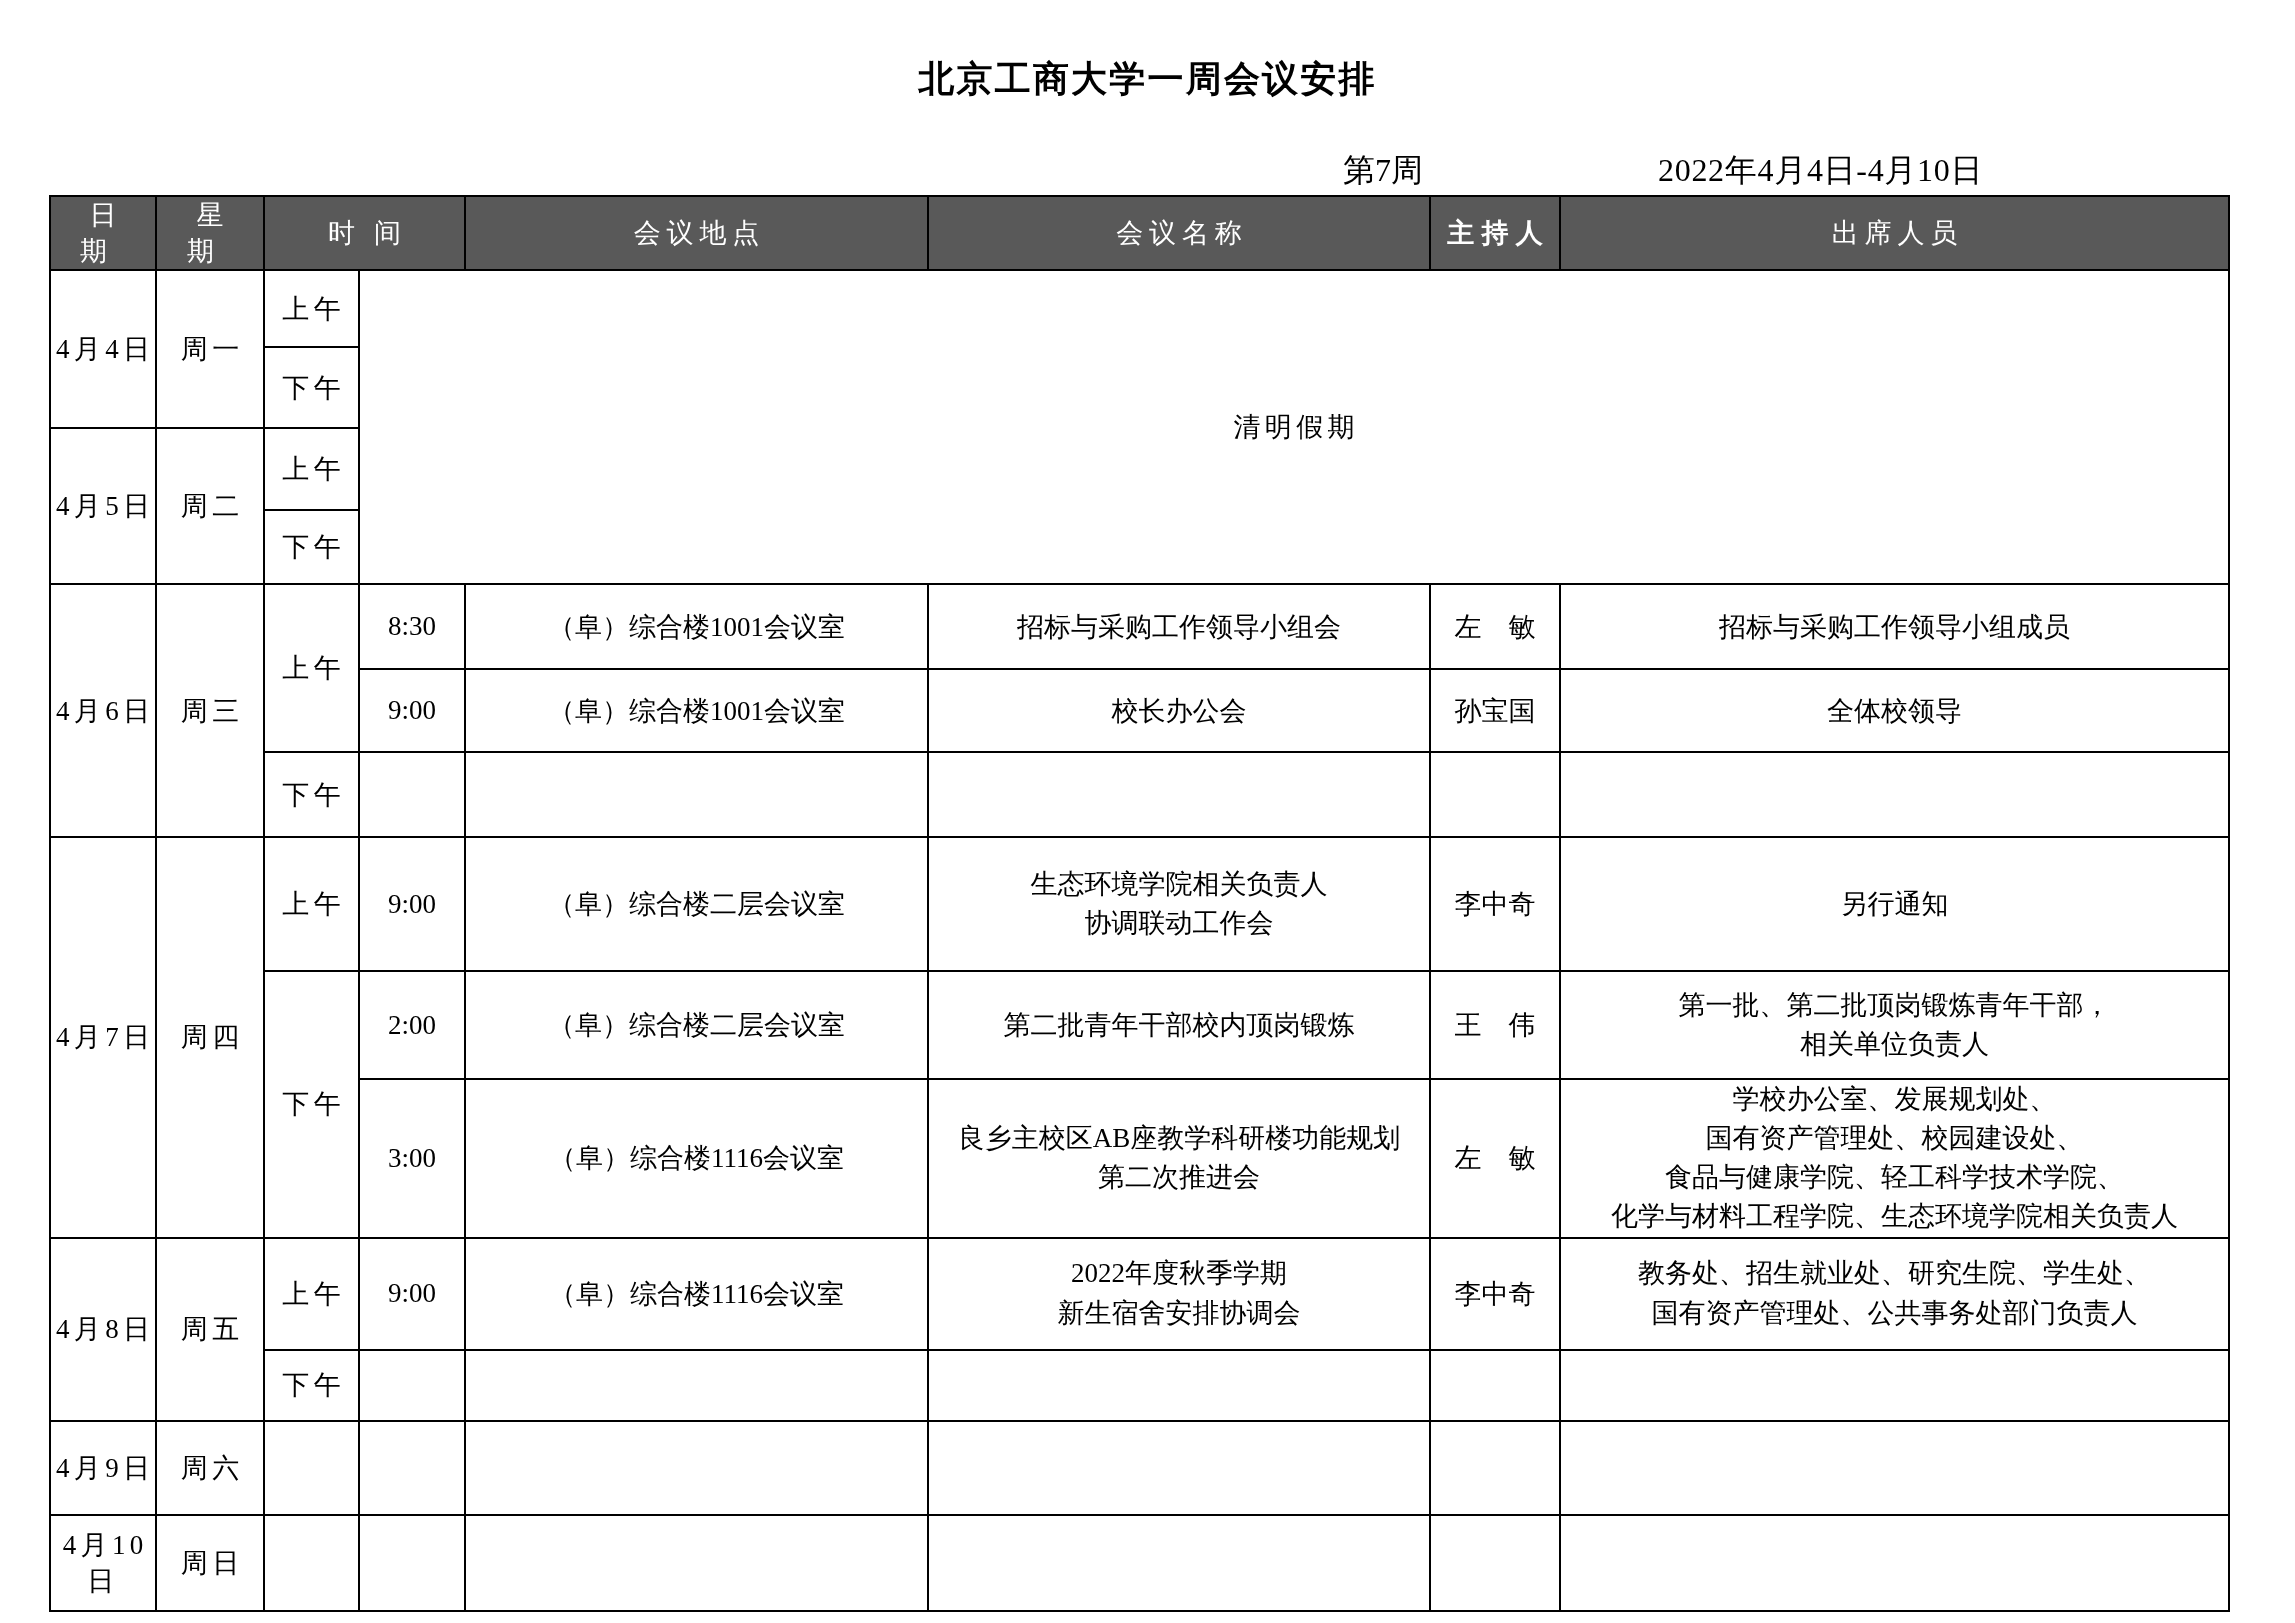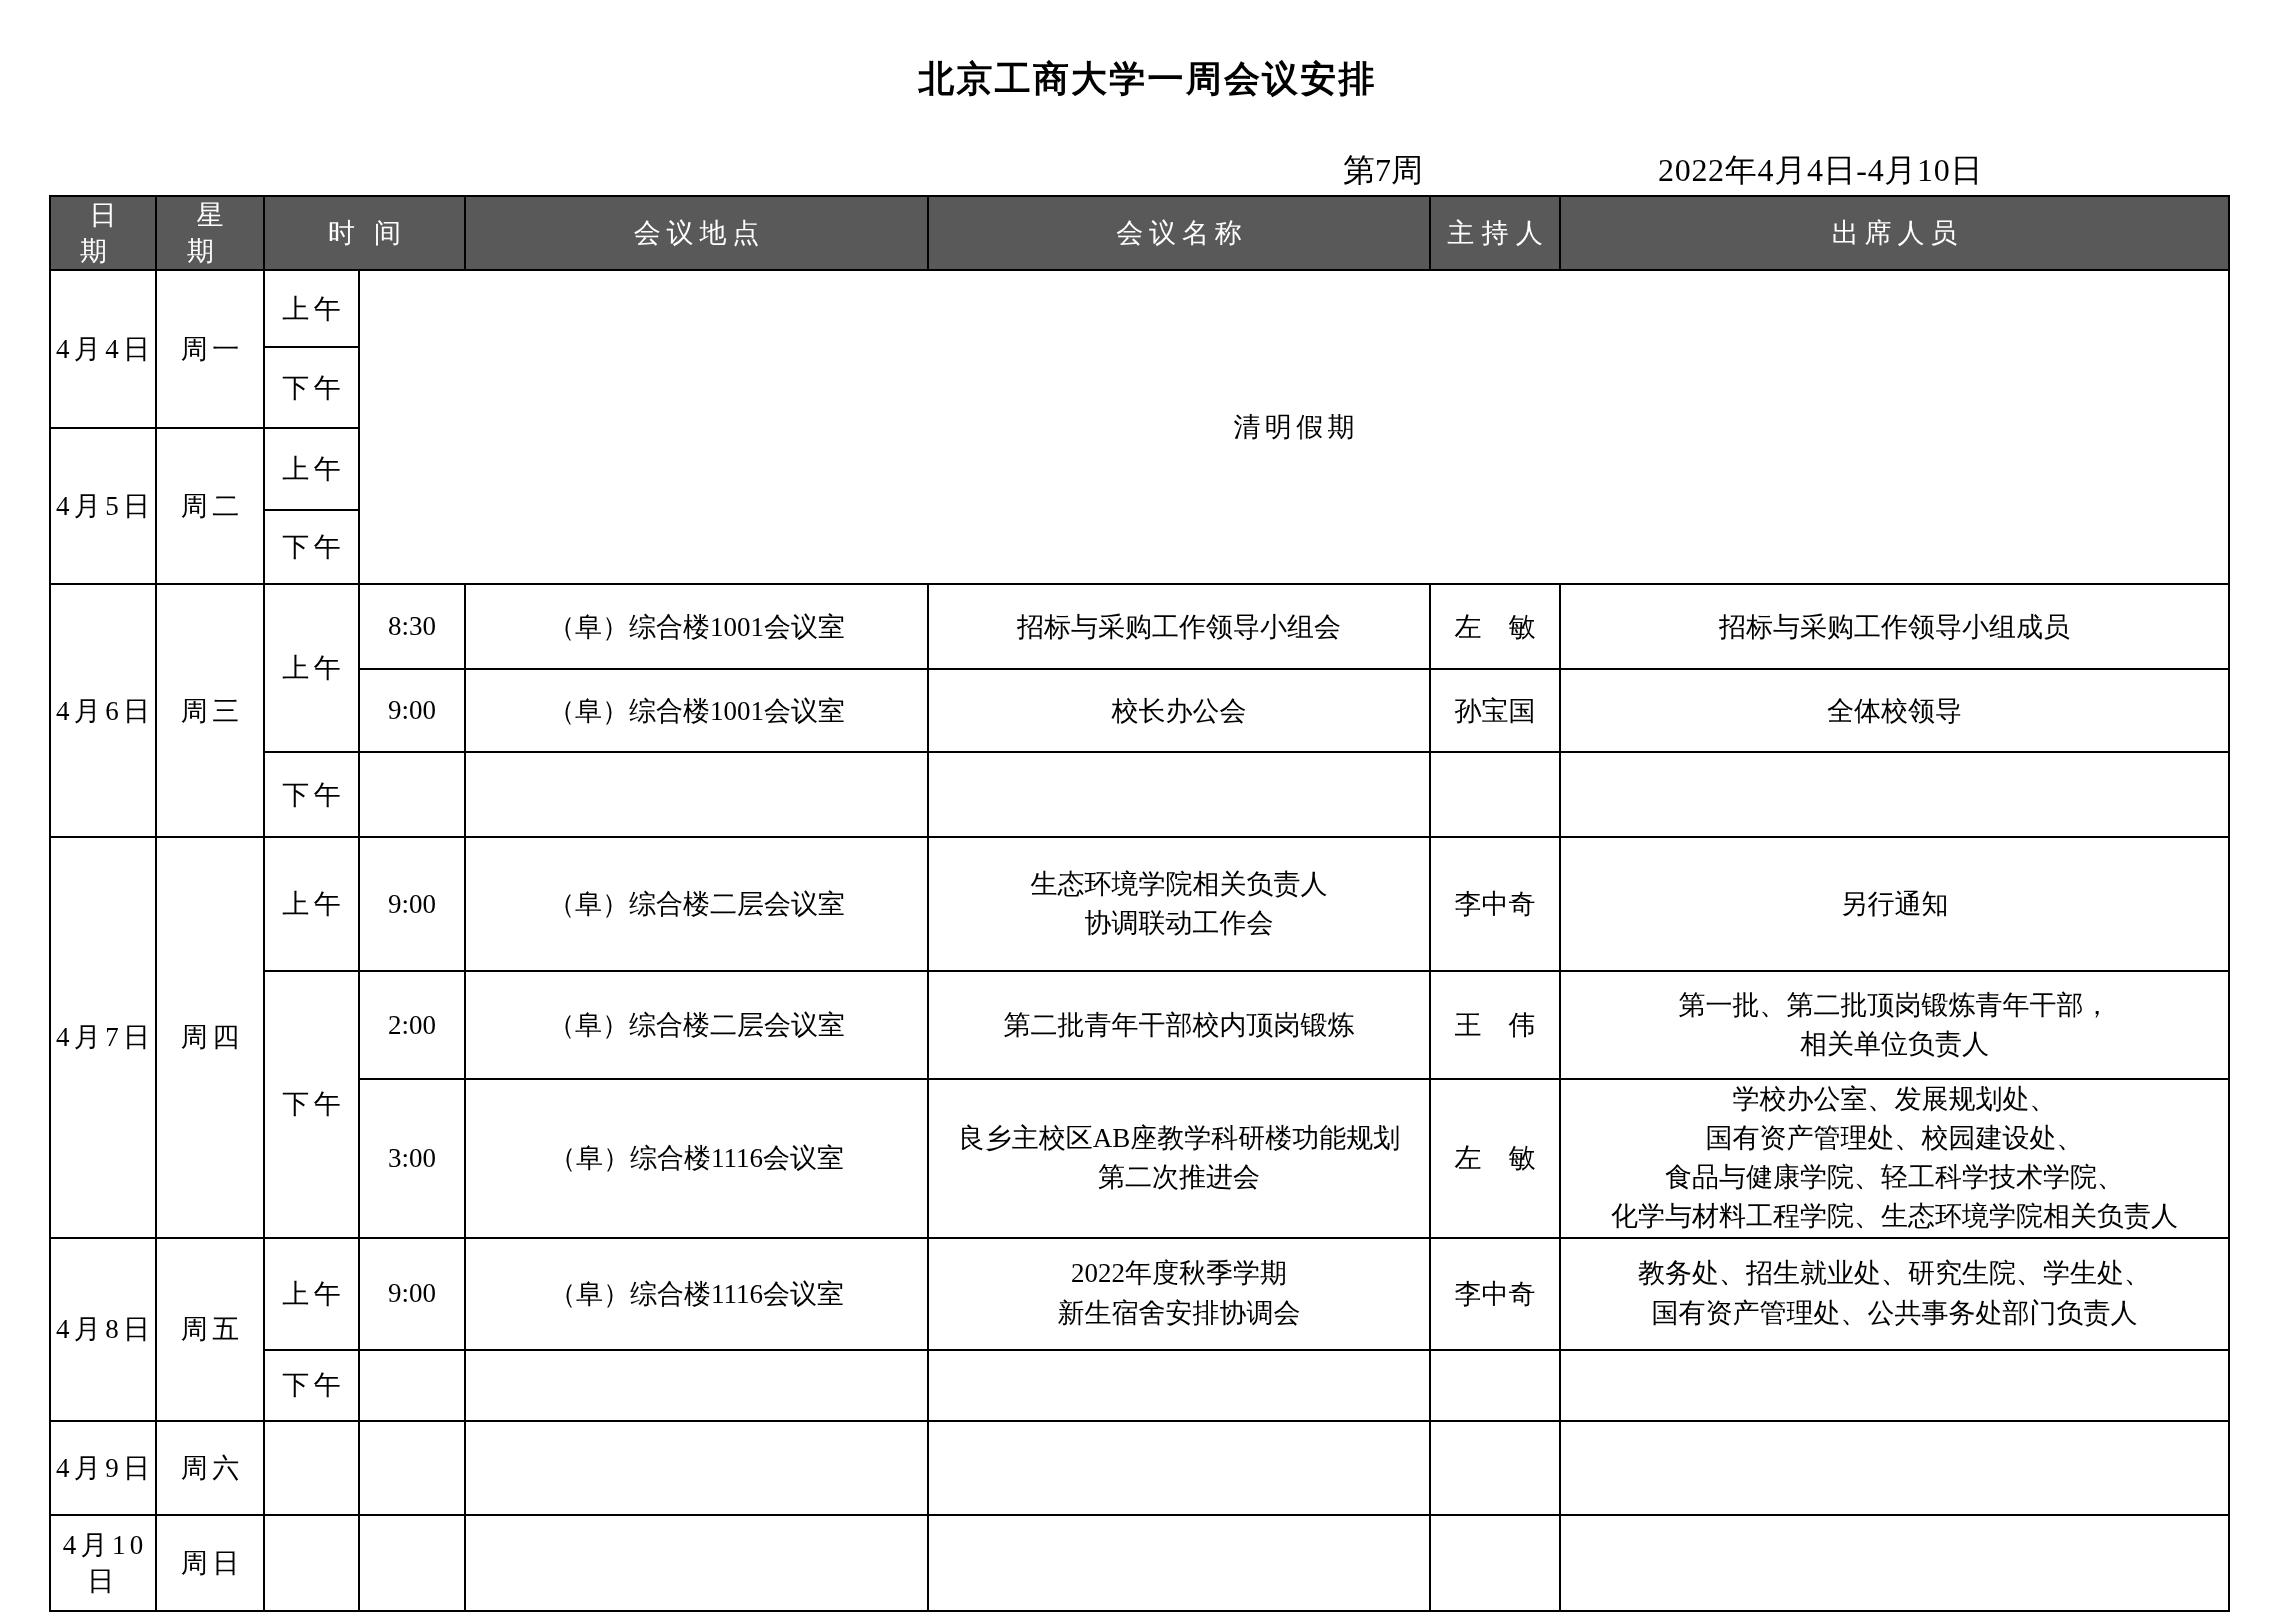--- a/index.html
+++ b/index.html
@@ -29,21 +29,21 @@
     border:2.9px solid #000;
     text-align:center;vertical-align:middle;
     font-size:27px;padding:0;
     overflow:hidden;
   }
   td.hdr{
     background:#595959;color:#ffffff;
     height:56px;
   }
   .ls2{letter-spacing:19px;text-indent:19px;}
-  .ls3{letter-spacing:7.2px;text-indent:7.2px;}
+  .ls3{letter-spacing:7.2px;text-indent:7.2px;font-weight:bold;}
   .ls4{letter-spacing:5.8px;text-indent:5.8px;}
   .lsb{letter-spacing:4.3px;text-indent:4.3px;}
   .multi{white-space:pre-line;line-height:1.45;}
   td.timecell{letter-spacing:0;}
 </style>
 </head>
 <body>
 
 <div id="page">
 

